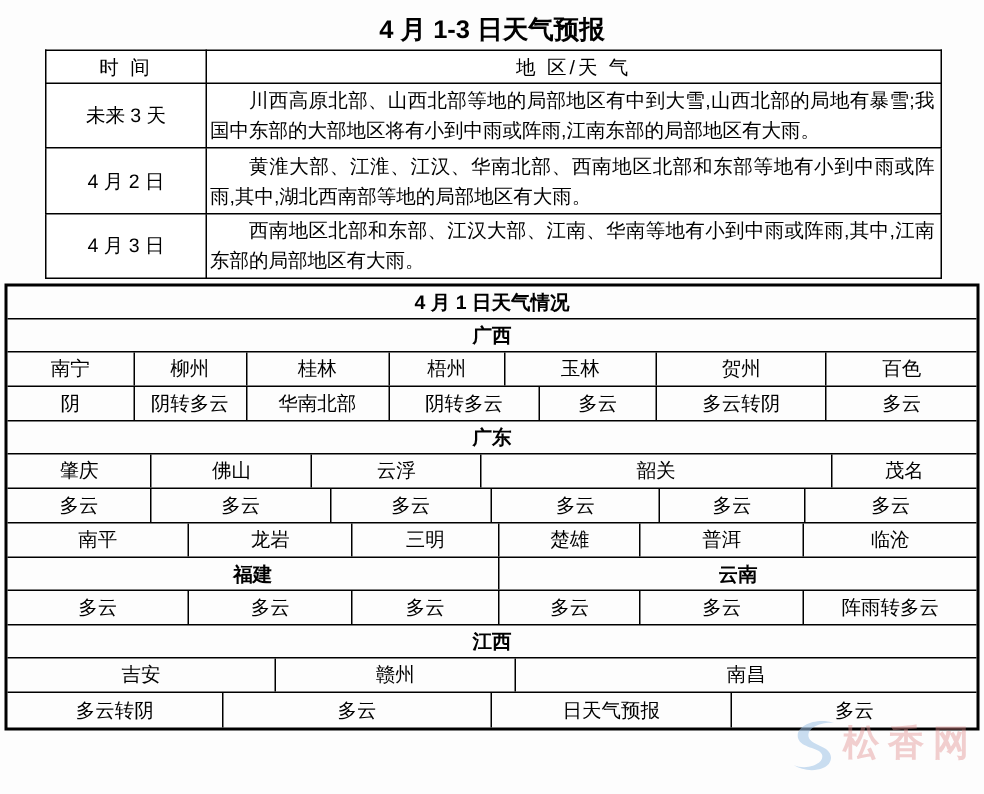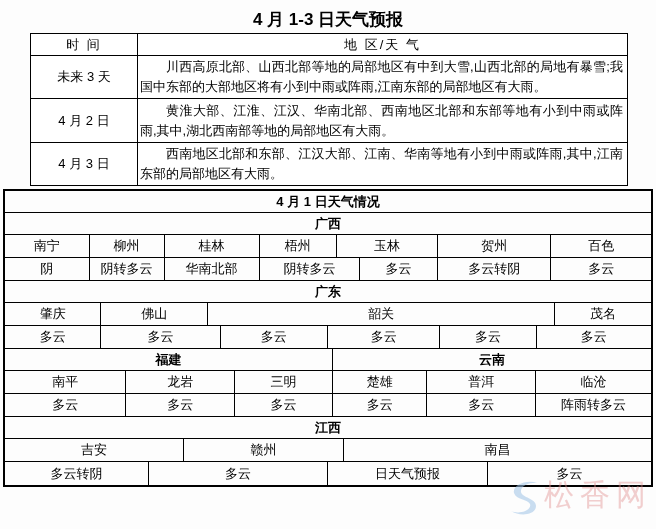--- a/index.html
+++ b/index.html
@@ -64,22 +64,22 @@
   .h22{height:22px} .h23{height:23px}
   
   .wm {
     position:absolute;
     right:4px; bottom:8px;
     display:flex; align-items:center;
     pointer-events:none;
   }
   .wm-logo { margin-right:2px; margin-top:8px; opacity:.55; }
   .wm-text {
-    font-size:30px;
-    font-weight:normal;
+    font-size:24px;
+    font-weight:bold;
     color:rgba(223,140,140,.42);
     letter-spacing:6px;
   }
 </style>
 </head>
 <body>
 
 <div class="title">4 月 1-3 日天气预报</div>
 
 <table class="t1">
@@ -130,43 +130,44 @@
     <div class="cell" style="flex:0 0 17.6%">多云转阴</div>
     <div class="cell" style="flex:1 1 auto">多云</div>
   </div>
 
   <div class="row h22">
     <div class="cell full bold">广东</div>
   </div>
   <div class="row h23">
     <div class="cell" style="flex:0 0 14.9%">肇庆</div>
     <div class="cell" style="flex:0 0 16.6%">佛山</div>
+    <div class="cell" style="flex:0 0 17.4%">云浮</div>
     <div class="cell" style="flex:1 1 auto">韶关</div>
     <div class="cell" style="flex:0 0 14.9%">茂名</div>
   </div>
   <div class="row h23">
     <div class="cell" style="flex:0 0 14.9%">多云</div>
     <div class="cell" style="flex:0 0 18.5%">多云</div>
     <div class="cell" style="flex:0 0 16.6%">多云</div>
     <div class="cell" style="flex:0 0 17.4%">多云</div>
     <div class="cell" style="flex:0 0 14.9%">多云</div>
     <div class="cell" style="flex:1 1 auto">多云</div>
   </div>
 
-  <div class="row h22">
-    <div class="cell bold" style="flex:0 0 50.8%">福建</div>
-    <div class="cell bold" style="flex:1 1 auto">云南</div>
-  </div>
   <div class="row h23">
     <div class="cell" style="flex:0 0 18.8%">南平</div>
     <div class="cell" style="flex:0 0 16.8%">龙岩</div>
     <div class="cell" style="flex:0 0 15.2%">三明</div>
     <div class="cell" style="flex:0 0 14.6%">楚雄</div>
     <div class="cell" style="flex:0 0 16.8%">普洱</div>
     <div class="cell" style="flex:1 1 auto">临沧</div>
+  </div>
+  <div class="row h22">
+    <div class="cell bold" style="flex:0 0 50.8%">福建</div>
+    <div class="cell bold" style="flex:1 1 auto">云南</div>
   </div>
   <div class="row h23">
     <div class="cell" style="flex:0 0 18.8%">多云</div>
     <div class="cell" style="flex:0 0 16.8%">多云</div>
     <div class="cell" style="flex:0 0 15.2%">多云</div>
     <div class="cell" style="flex:0 0 14.6%">多云</div>
     <div class="cell" style="flex:0 0 16.8%">多云</div>
     <div class="cell" style="flex:1 1 auto">阵雨转多云</div>
   </div>
 

